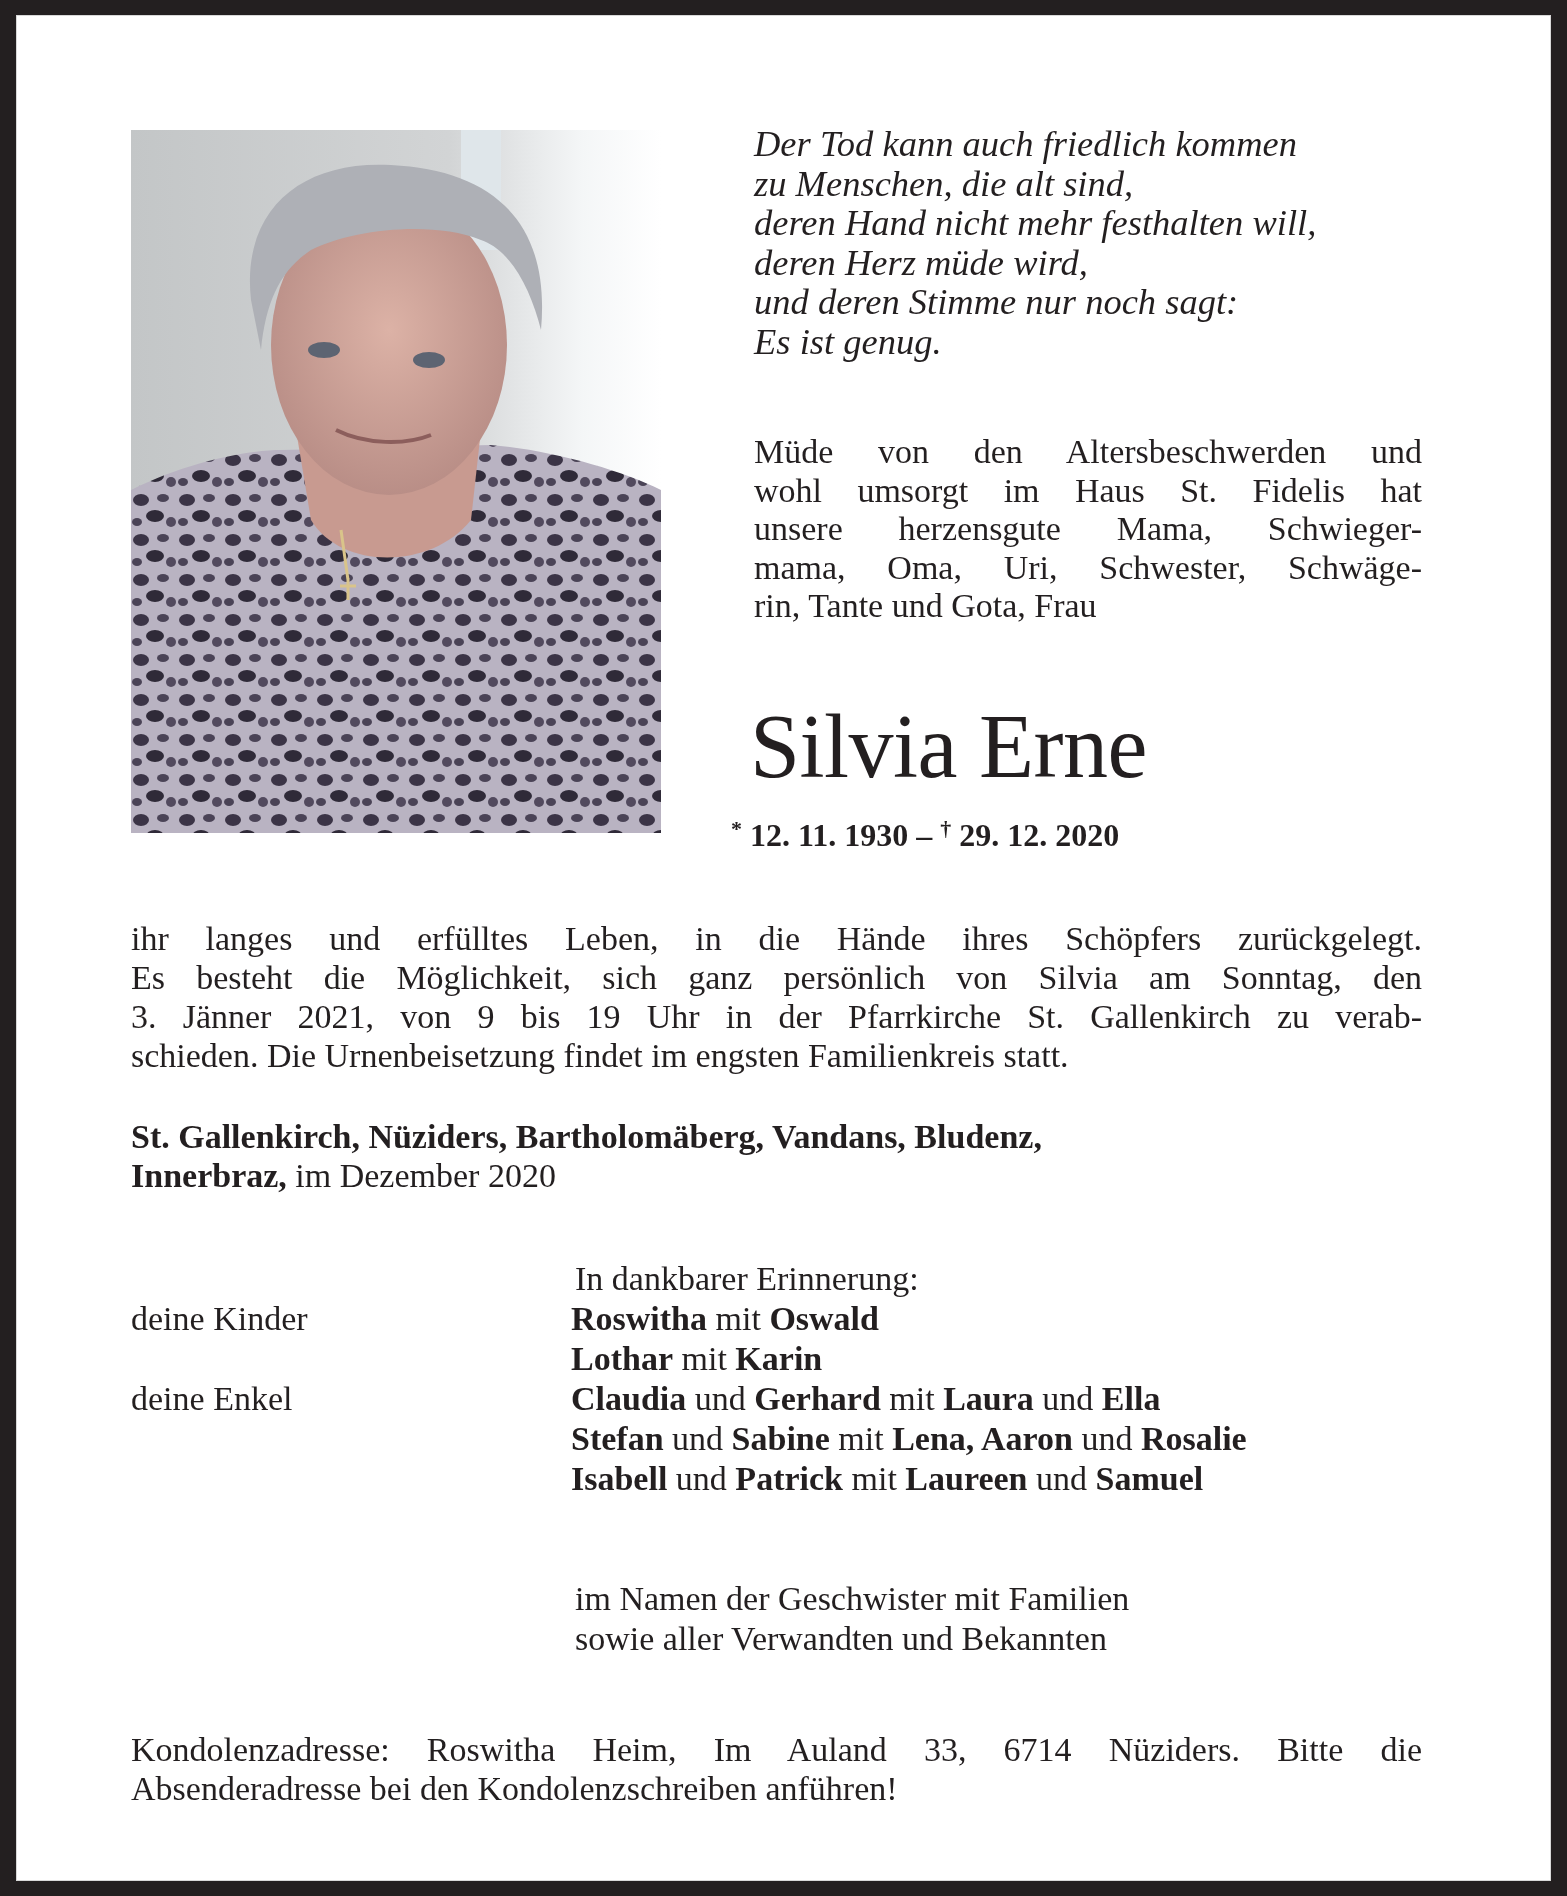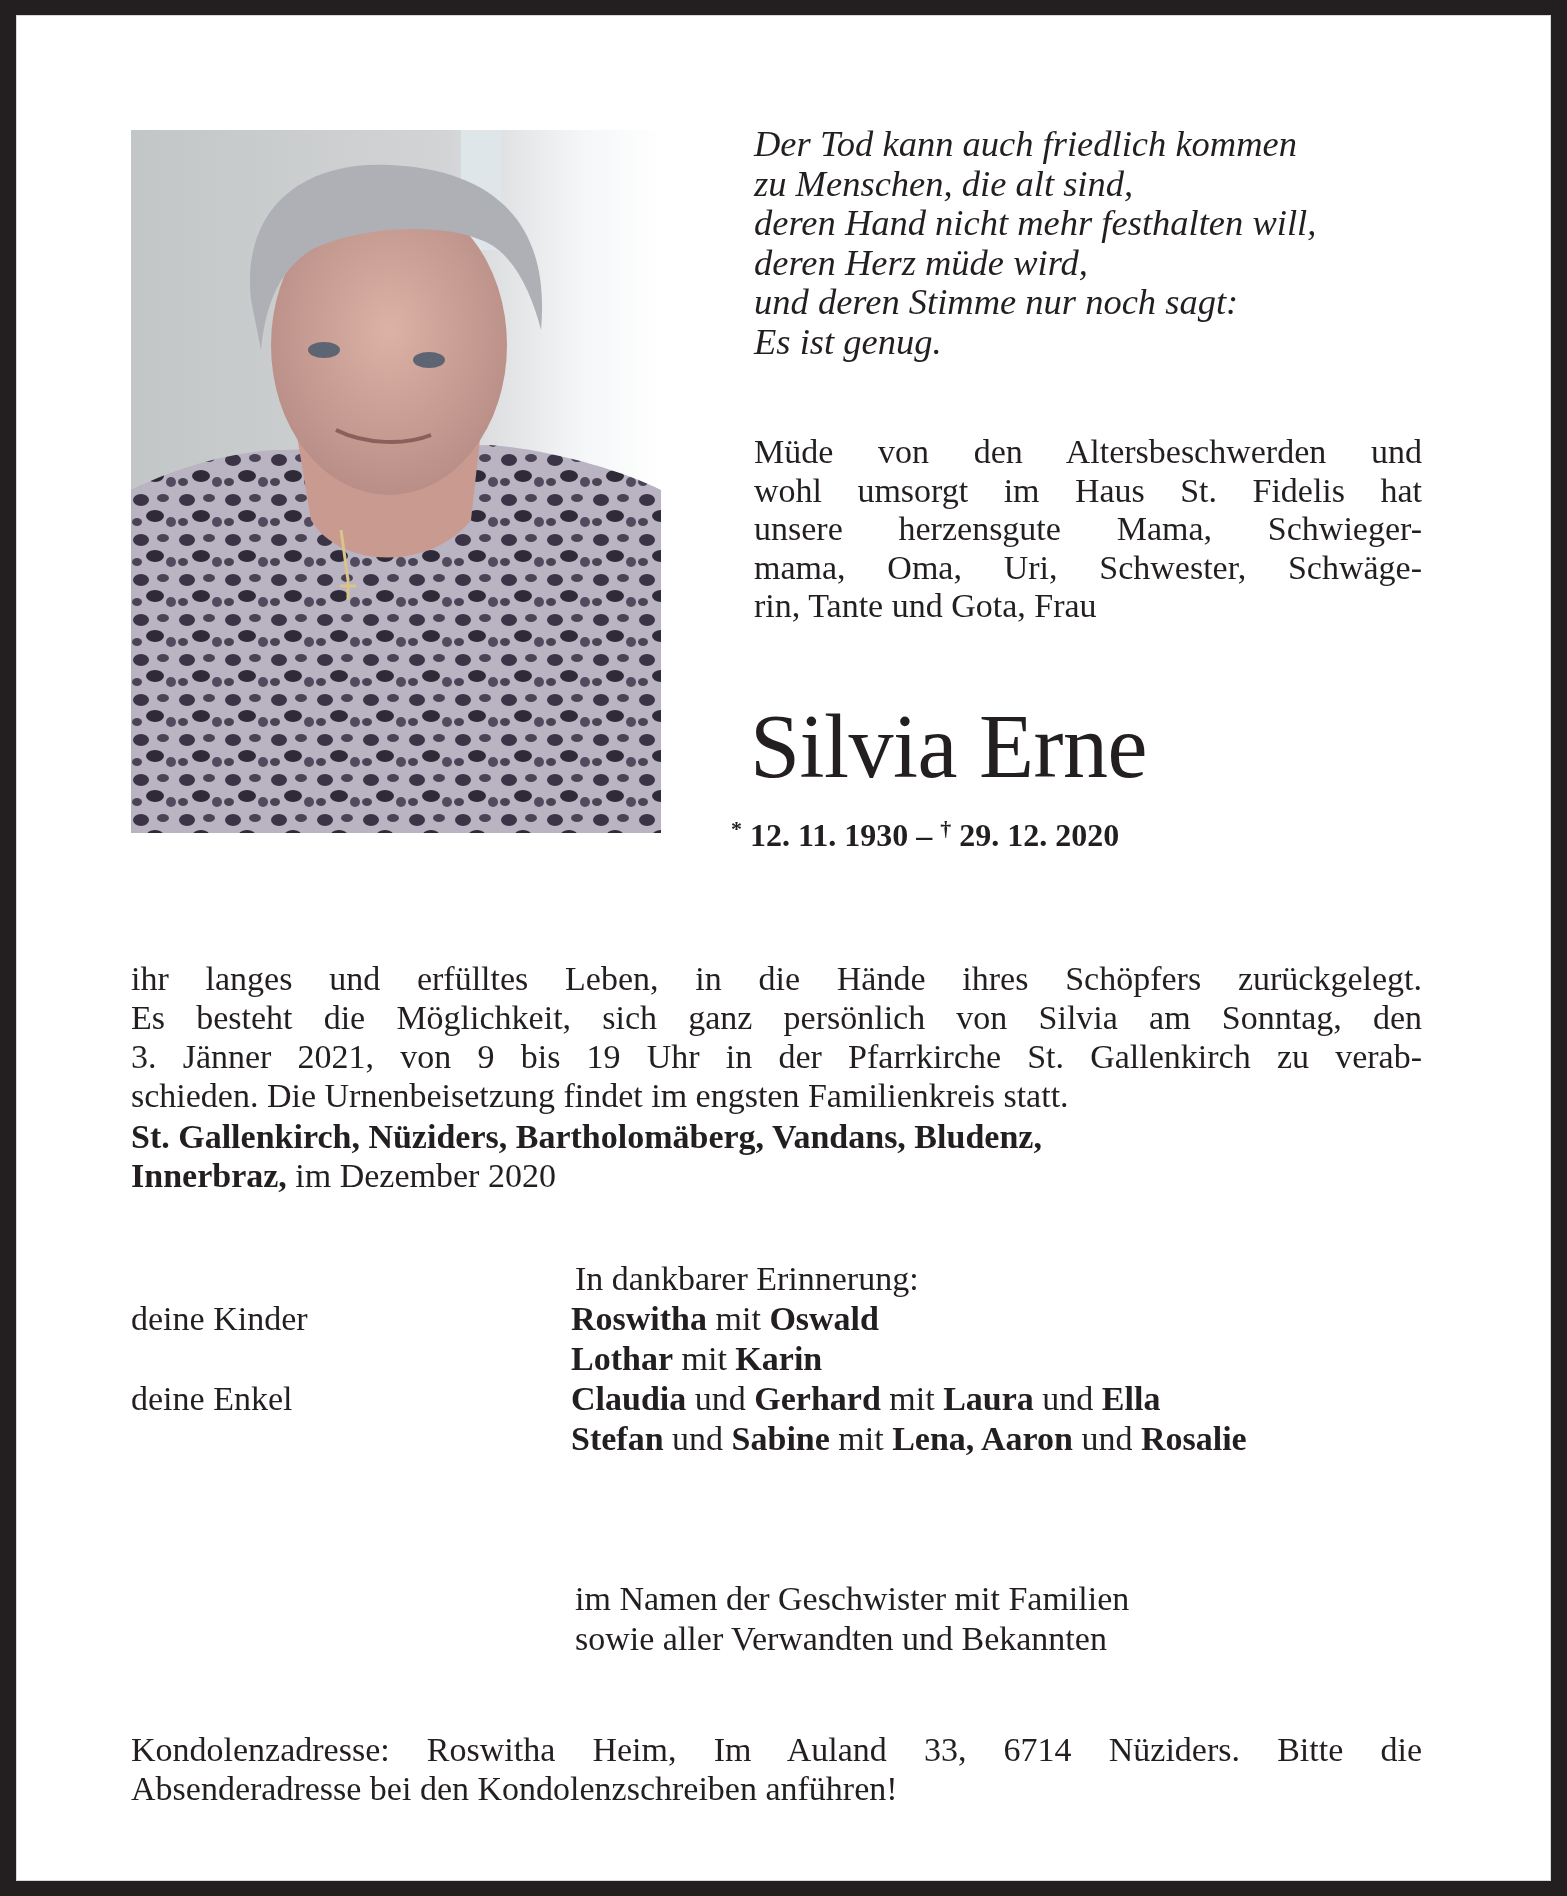--- a/index.html
+++ b/index.html
@@ -17,21 +17,21 @@
 
   
   .intro { position:absolute; left:737px; top:417px; width:668px; font-size:34px; line-height:38.5px; }
   .intro .jl { display:block; text-align:justify; text-align-last:justify; white-space:nowrap; }
   .intro .ll { display:block; white-space:nowrap; }
 
   .name { position:absolute; left:733px; top:681px; font-size:90px; line-height:100px; white-space:nowrap; letter-spacing:-0.5px; }
   .dates { position:absolute; left:714px; top:800px; font-size:32px; font-weight:bold; white-space:nowrap; }
   .dates sup { font-size:22px; vertical-align:10px; font-weight:bold; }
 
-  .body { position:absolute; left:114px; top:903px; width:1291px; font-size:34px; line-height:39px;margin-top:40px; }
+  .body { position:absolute; left:114px; top:903px; width:1291px; font-size:34px; line-height:39px; }
   .body .jl { display:block; text-align:justify; text-align-last:justify; white-space:nowrap; }
   .body .ll { display:block; white-space:nowrap; }
 
   .places { position:absolute; left:114px; top:1101px; font-size:34px; line-height:39px; }
   .places div { white-space:nowrap; }
   .b { font-weight:bold; }
 
   .thanks { position:absolute; left:558px; top:1243px; font-size:34px; line-height:40px; white-space:nowrap; }
   .family { position:absolute; left:114px; top:1283px; font-size:34px; line-height:40px; }
   .frow { display:flex; white-space:nowrap; }
@@ -141,20 +141,24 @@
         <span class="val"><span class="b" style="white-space: pre;">Lothar</span><span style="white-space: pre;"> mit </span><span class="b" style="white-space: pre;">Karin</span></span>
       </div>
       <div class="frow">
         <span class="lbl">deine Enkel</span>
         <span class="val"><span class="b" style="white-space: pre;">Claudia</span><span style="white-space: pre;"> und </span><span class="b" style="white-space: pre;">Gerhard</span><span style="white-space: pre;"> mit </span><span class="b" style="white-space: pre;">Laura</span><span style="white-space: pre;"> und </span><span class="b" style="white-space: pre;">Ella</span></span>
       </div>
       <div class="frow">
         <span class="lbl"></span>
         <span class="val"><span class="b" style="white-space: pre;">Stefan</span><span style="white-space: pre;"> und </span><span class="b" style="white-space: pre;">Sabine</span><span style="white-space: pre;"> mit </span><span class="b" style="white-space: pre;">Lena, Aaron</span><span style="white-space: pre;"> und </span><span class="b" style="white-space: pre;">Rosalie</span></span>
       </div>
+      <div class="frow">
+        <span class="lbl"></span>
+        <span class="val"><span class="b" style="white-space: pre;">Isabell</span><span style="white-space: pre;"> und </span><span class="b" style="white-space: pre;">Patrick</span><span style="white-space: pre;"> mit </span><span class="b" style="white-space: pre;">Laureen</span><span style="white-space: pre;"> und </span><span class="b" style="white-space: pre;">Samuel</span></span>
+      </div>
     </div>
 
   <div class="closing lib">
     <div>im Namen der Geschwister mit Familien</div>
     <div>sowie aller Verwandten und Bekannten</div>
   </div>
 
   <div class="condolence lib">
     <span class="jl">Kondolenzadresse: Roswitha Heim, Im Auland 33, 6714 Nüziders. Bitte die</span>
     <span class="ll">Absenderadresse bei den Kondolenzschreiben anführen!</span>

